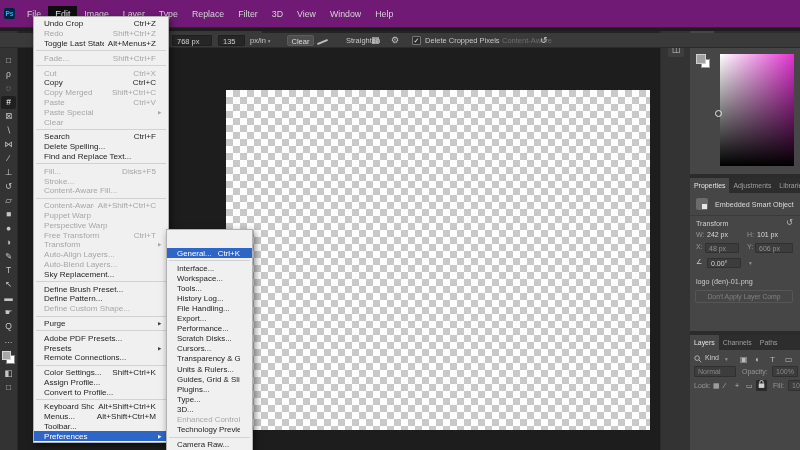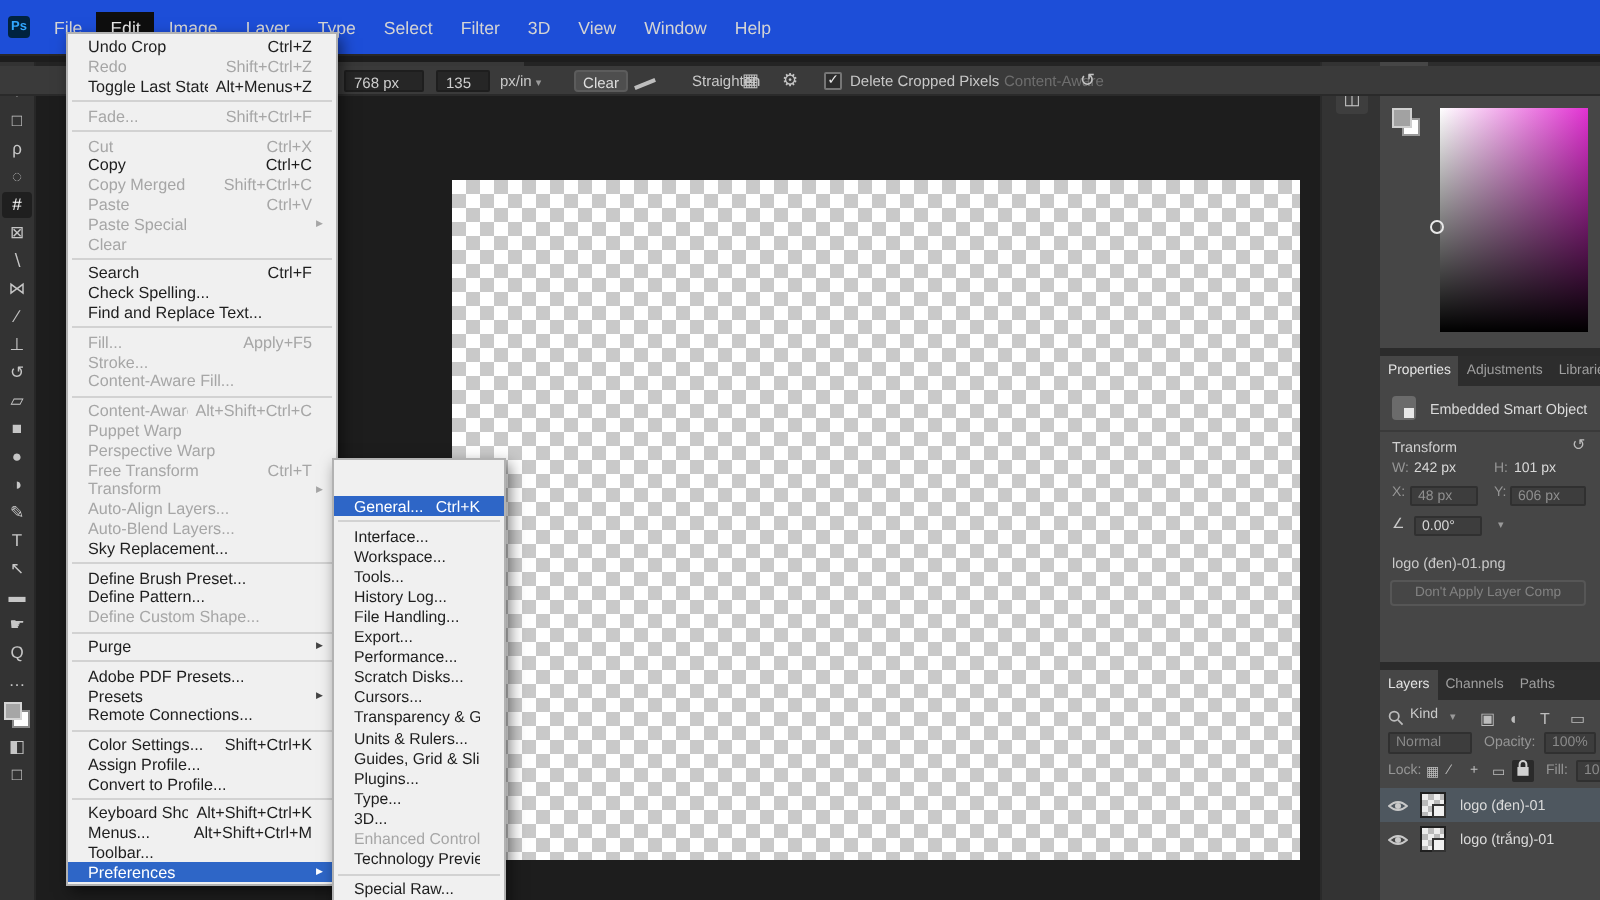--- a/index.html
+++ b/index.html
@@ -2,21 +2,21 @@
 <html><head>
 <meta charset="utf-8">
 <style>
   html,body{margin:0;padding:0;background:#101010;}
   *{box-sizing:border-box;}
   .app{position:relative;width:800px;height:450px;overflow:hidden;
        font-family:"Liberation Sans","DejaVu Sans",sans-serif;
        background:#1d1d1d;-webkit-font-smoothing:antialiased;}
 
   
-  .menubar{position:absolute;left:0;top:0;width:800px;height:28px;background:#1d4ed8;
+  .menubar{position:absolute;left:0;top:0;width:800px;height:28px;background:#701a75;
            display:flex;align-items:center;padding-left:3px;z-index:50;border-bottom:1px solid #282828;}
   .ps-logo{width:11px;height:11px;border-radius:2px;background:#00233f;color:#31a8ff;
            font-size:6.5px;font-weight:bold;text-align:center;line-height:11px;margin:0 5px 0 1px;}
   .mbitem{padding:0 7px;font-size:8.8px;color:#d4d4d4;height:16px;line-height:16px;cursor:default;}
   .mbitem.active{background:#0e0e0e;color:#e8e8e8;}
 
   
   .optionsbar{position:absolute;left:0;top:16px;width:800px;height:15px;background:#3a3a3a;
               border-bottom:1px solid #2a2a2a;z-index:10;font-size:7.5px;color:#c8c8c8;margin-top:17px;}
   .ob{position:absolute;top:2px;height:11px;line-height:11px;white-space:nowrap;}
@@ -127,21 +127,21 @@
 <div class="app">
 
   <div class="menubar">
     <div class="ps-logo">Ps</div>
     <div style="display:flex">
         <div class="mbitem">File</div>
         <div class="mbitem active">Edit</div>
         <div class="mbitem">Image</div>
         <div class="mbitem">Layer</div>
         <div class="mbitem">Type</div>
-        <div class="mbitem">Select</div>
+        <div class="mbitem">Replace</div>
         <div class="mbitem">Filter</div>
         <div class="mbitem">3D</div>
         <div class="mbitem">View</div>
         <div class="mbitem">Window</div>
         <div class="mbitem">Help</div>
       </div>
   </div>
 
   <div class="optionsbar">
     <div class="ob ob-field" style="left:172px;width:40px">768 px</div>
@@ -283,38 +283,20 @@
       <div class="prow" style="top:30px;height:13px">
         <span class="plabel" style="position:absolute;left:4px;top:2px">Lock:</span>
         <span id="lock-icons"><span class="lfilter-icon" style="left: 23px; top: 2px; font-size: 7px;">▦</span><span class="lfilter-icon" style="left: 34px; top: 2px; font-size: 7px;">∕</span><span class="lfilter-icon" style="left: 45px; top: 2px; font-size: 7px;">+</span><span class="lfilter-icon" style="left: 56px; top: 2px; font-size: 7px;">▭</span></span>
         <span class="lockbtn" style="left:66px;top:0"><svg width="7" height="9" viewBox="0 0 7 9">
               <path d="M1.8 3.5 V2.2 a1.7 1.7 0 0 1 3.4 0 V3.5" fill="none" stroke="#d0d0d0" stroke-width="1"></path>
               <rect x="0.7" y="3.5" width="5.6" height="4.4" fill="#d0d0d0"></rect>
             </svg></span>
         <span class="plabel" style="position:absolute;left:83px;top:2px">Fill:</span>
         <span class="lbox" style="left:98px;width:24px">100%</span>
       </div>
-      <div id="layer-rows" style="position:absolute;top:44px;left:0;width:110px">
-          <div class="lrow sel" style="position: relative;">
-            <span class="leye"><svg width="10" height="8" viewBox="0 0 10 8">
-                <path d="M0.5 4 Q5 0 9.5 4 Q5 8 0.5 4 Z" fill="none" stroke="#c9c9c9" stroke-width="0.9"></path>
-                <circle cx="5" cy="4" r="1.5" fill="#c9c9c9"></circle>
-              </svg></span>
-            <span class="lthumb"></span>
-            <span class="lname">logo (đen)-01</span>
-          </div>
-          <div class="lrow" style="position: relative;">
-            <span class="leye"><svg width="10" height="8" viewBox="0 0 10 8">
-                <path d="M0.5 4 Q5 0 9.5 4 Q5 8 0.5 4 Z" fill="none" stroke="#c9c9c9" stroke-width="0.9"></path>
-                <circle cx="5" cy="4" r="1.5" fill="#c9c9c9"></circle>
-              </svg></span>
-            <span class="lthumb"></span>
-            <span class="lname">logo (trắng)-01</span>
-          </div>
-        </div>
     </div>
   </div>
 
   <div class="menu-panel" id="edit-menu">
       <div class="mrow">
         <span class="lab">Undo Crop</span>
         <span class="sc">Ctrl+Z</span>
         <span class="arr"></span>
       </div>
       <div class="mrow dis">
@@ -362,31 +344,31 @@
         <span class="lab">Clear</span>
         <span class="arr"></span>
       </div>
       <div class="msep"></div>
       <div class="mrow">
         <span class="lab">Search</span>
         <span class="sc">Ctrl+F</span>
         <span class="arr"></span>
       </div>
       <div class="mrow">
-        <span class="lab">Check Spelling...</span>
+        <span class="lab">Delete Spelling...</span>
         <span class="arr"></span>
       </div>
       <div class="mrow">
         <span class="lab">Find and Replace Text...</span>
         <span class="arr"></span>
       </div>
       <div class="msep"></div>
       <div class="mrow dis">
         <span class="lab">Fill...</span>
-        <span class="sc">Apply+F5</span>
+        <span class="sc">Disks+F5</span>
         <span class="arr"></span>
       </div>
       <div class="mrow dis">
         <span class="lab">Stroke...</span>
         <span class="arr"></span>
       </div>
       <div class="mrow dis">
         <span class="lab">Content-Aware Fill...</span>
         <span class="arr"></span>
       </div>
@@ -561,18 +543,18 @@
       <div class="mrow dis">
         <span class="lab">Enhanced Controls...</span>
         <span class="arr"></span>
       </div>
       <div class="mrow">
         <span class="lab">Technology Previews...</span>
         <span class="arr"></span>
       </div>
       <div class="msep"></div>
       <div class="mrow">
-        <span class="lab">Special Raw...</span>
+        <span class="lab">Camera Raw...</span>
         <span class="arr"></span>
       </div>
     </div>
 
 </div>
 
 </body></html>

